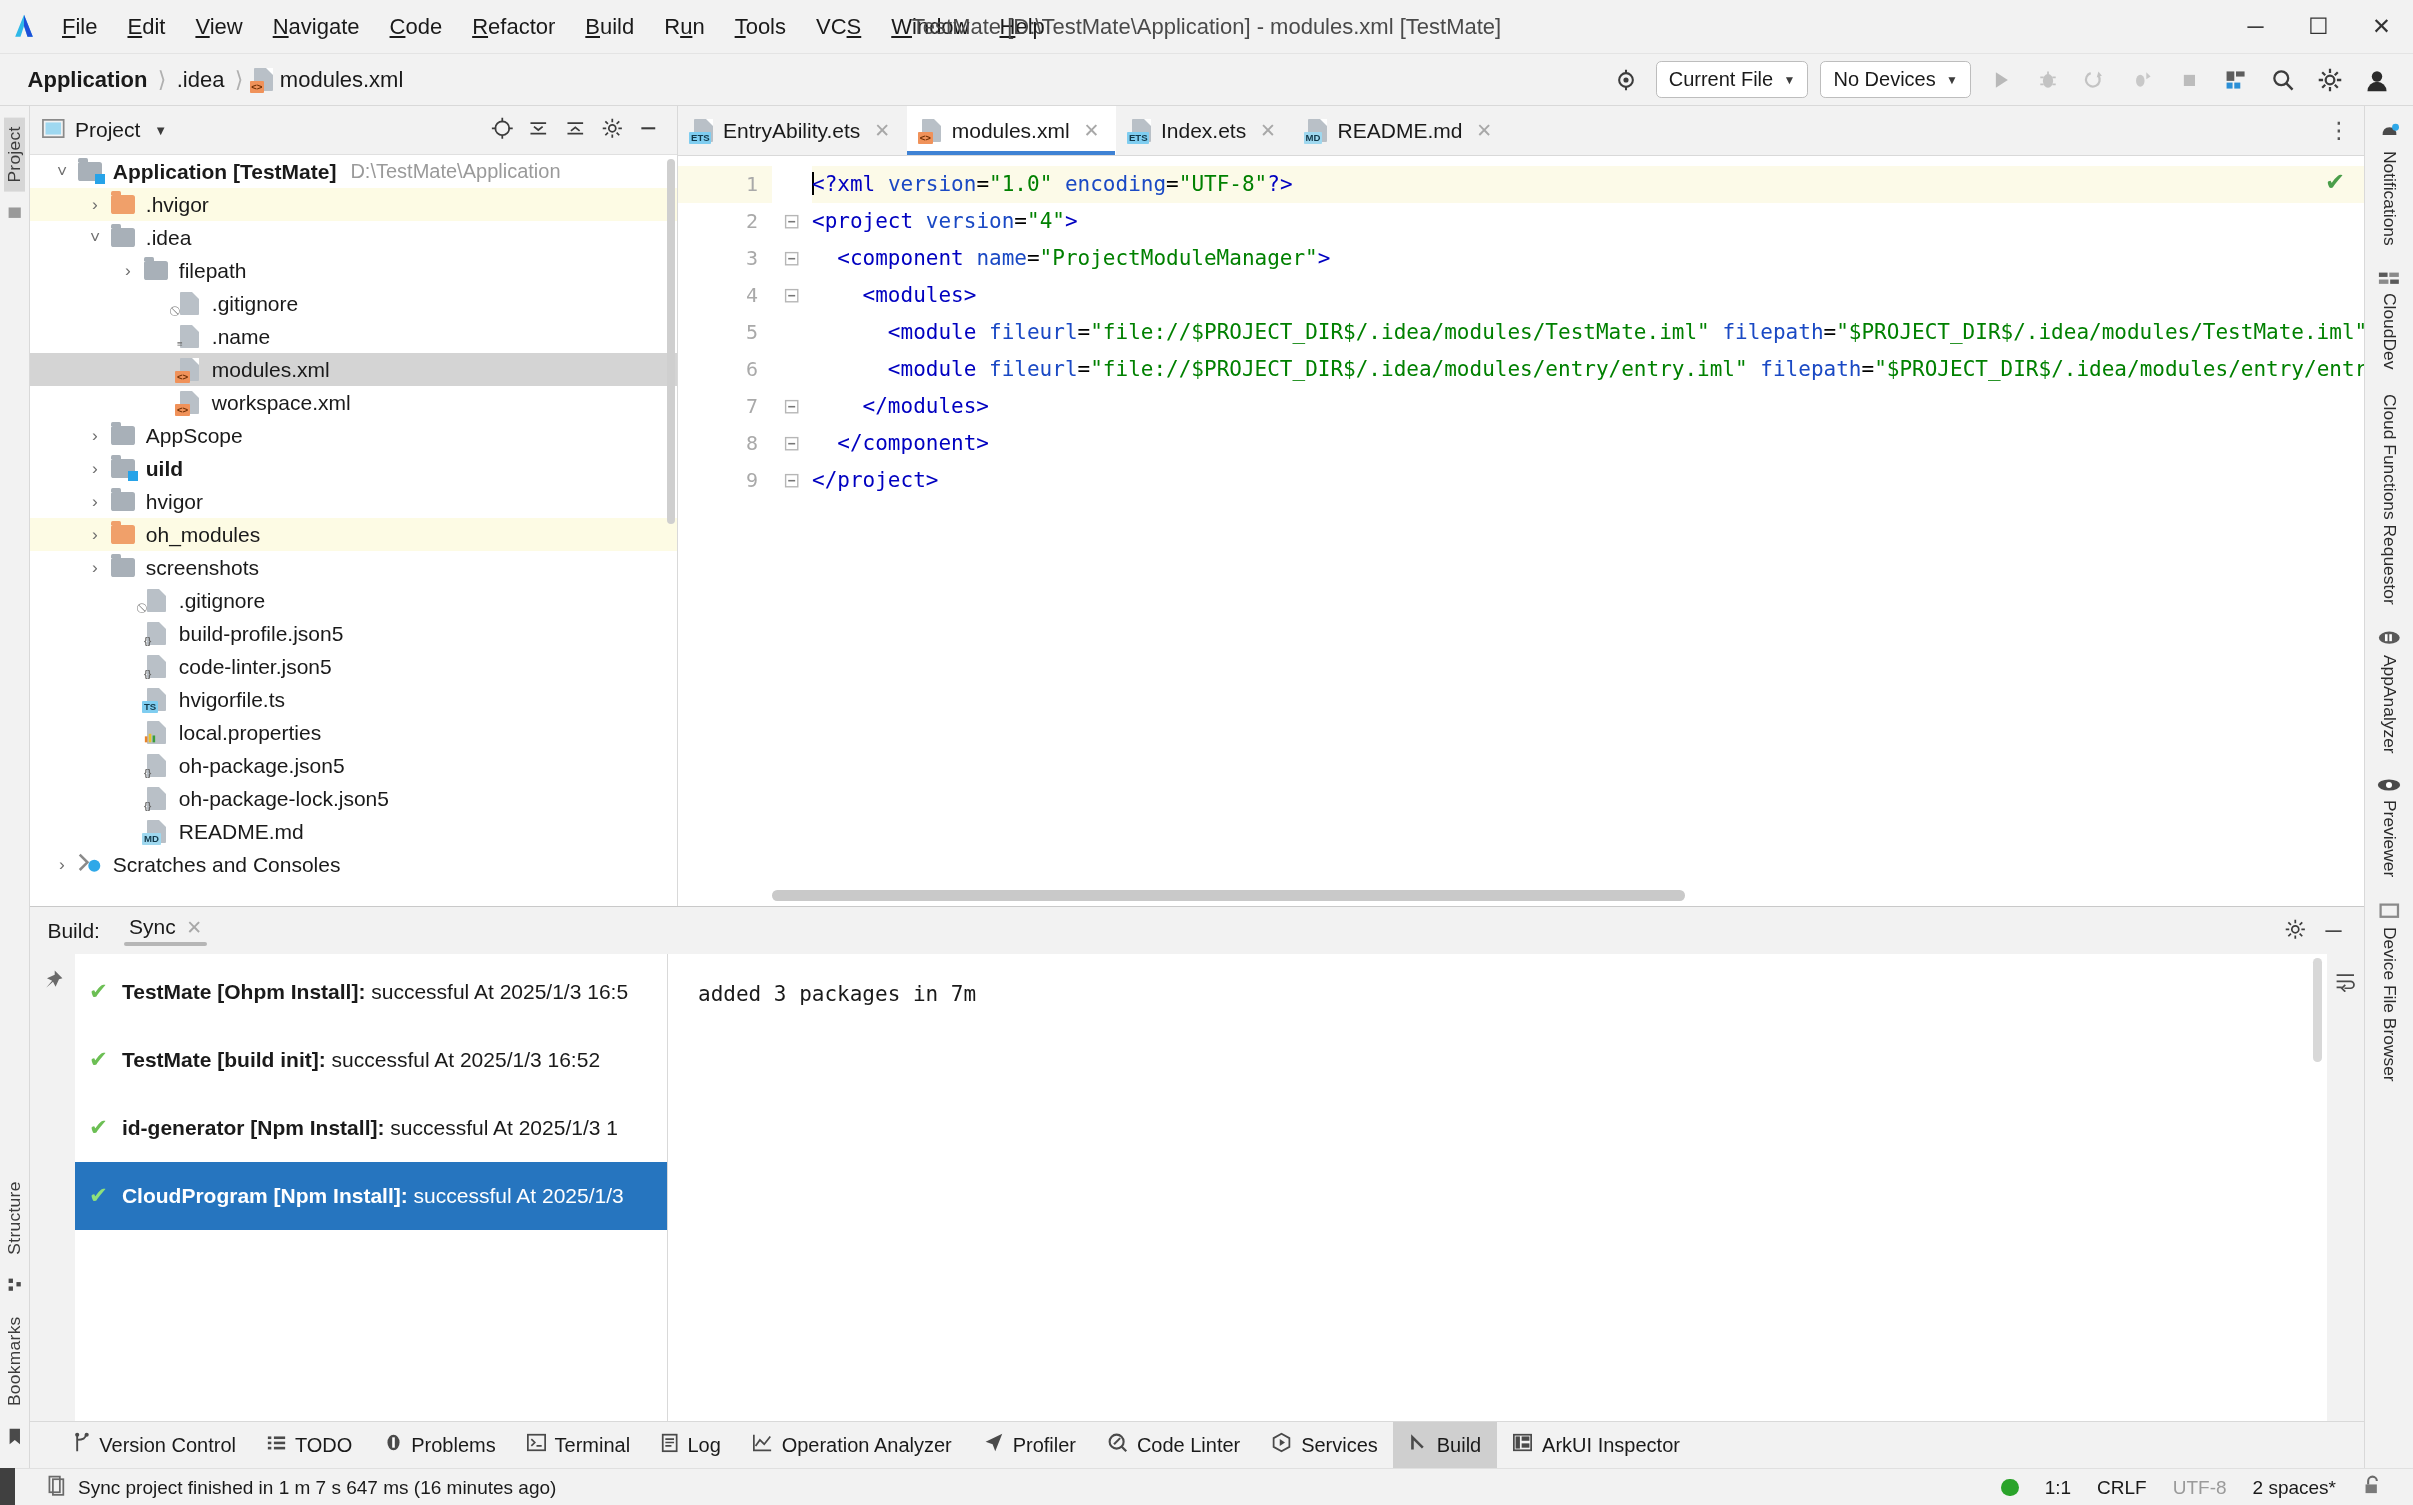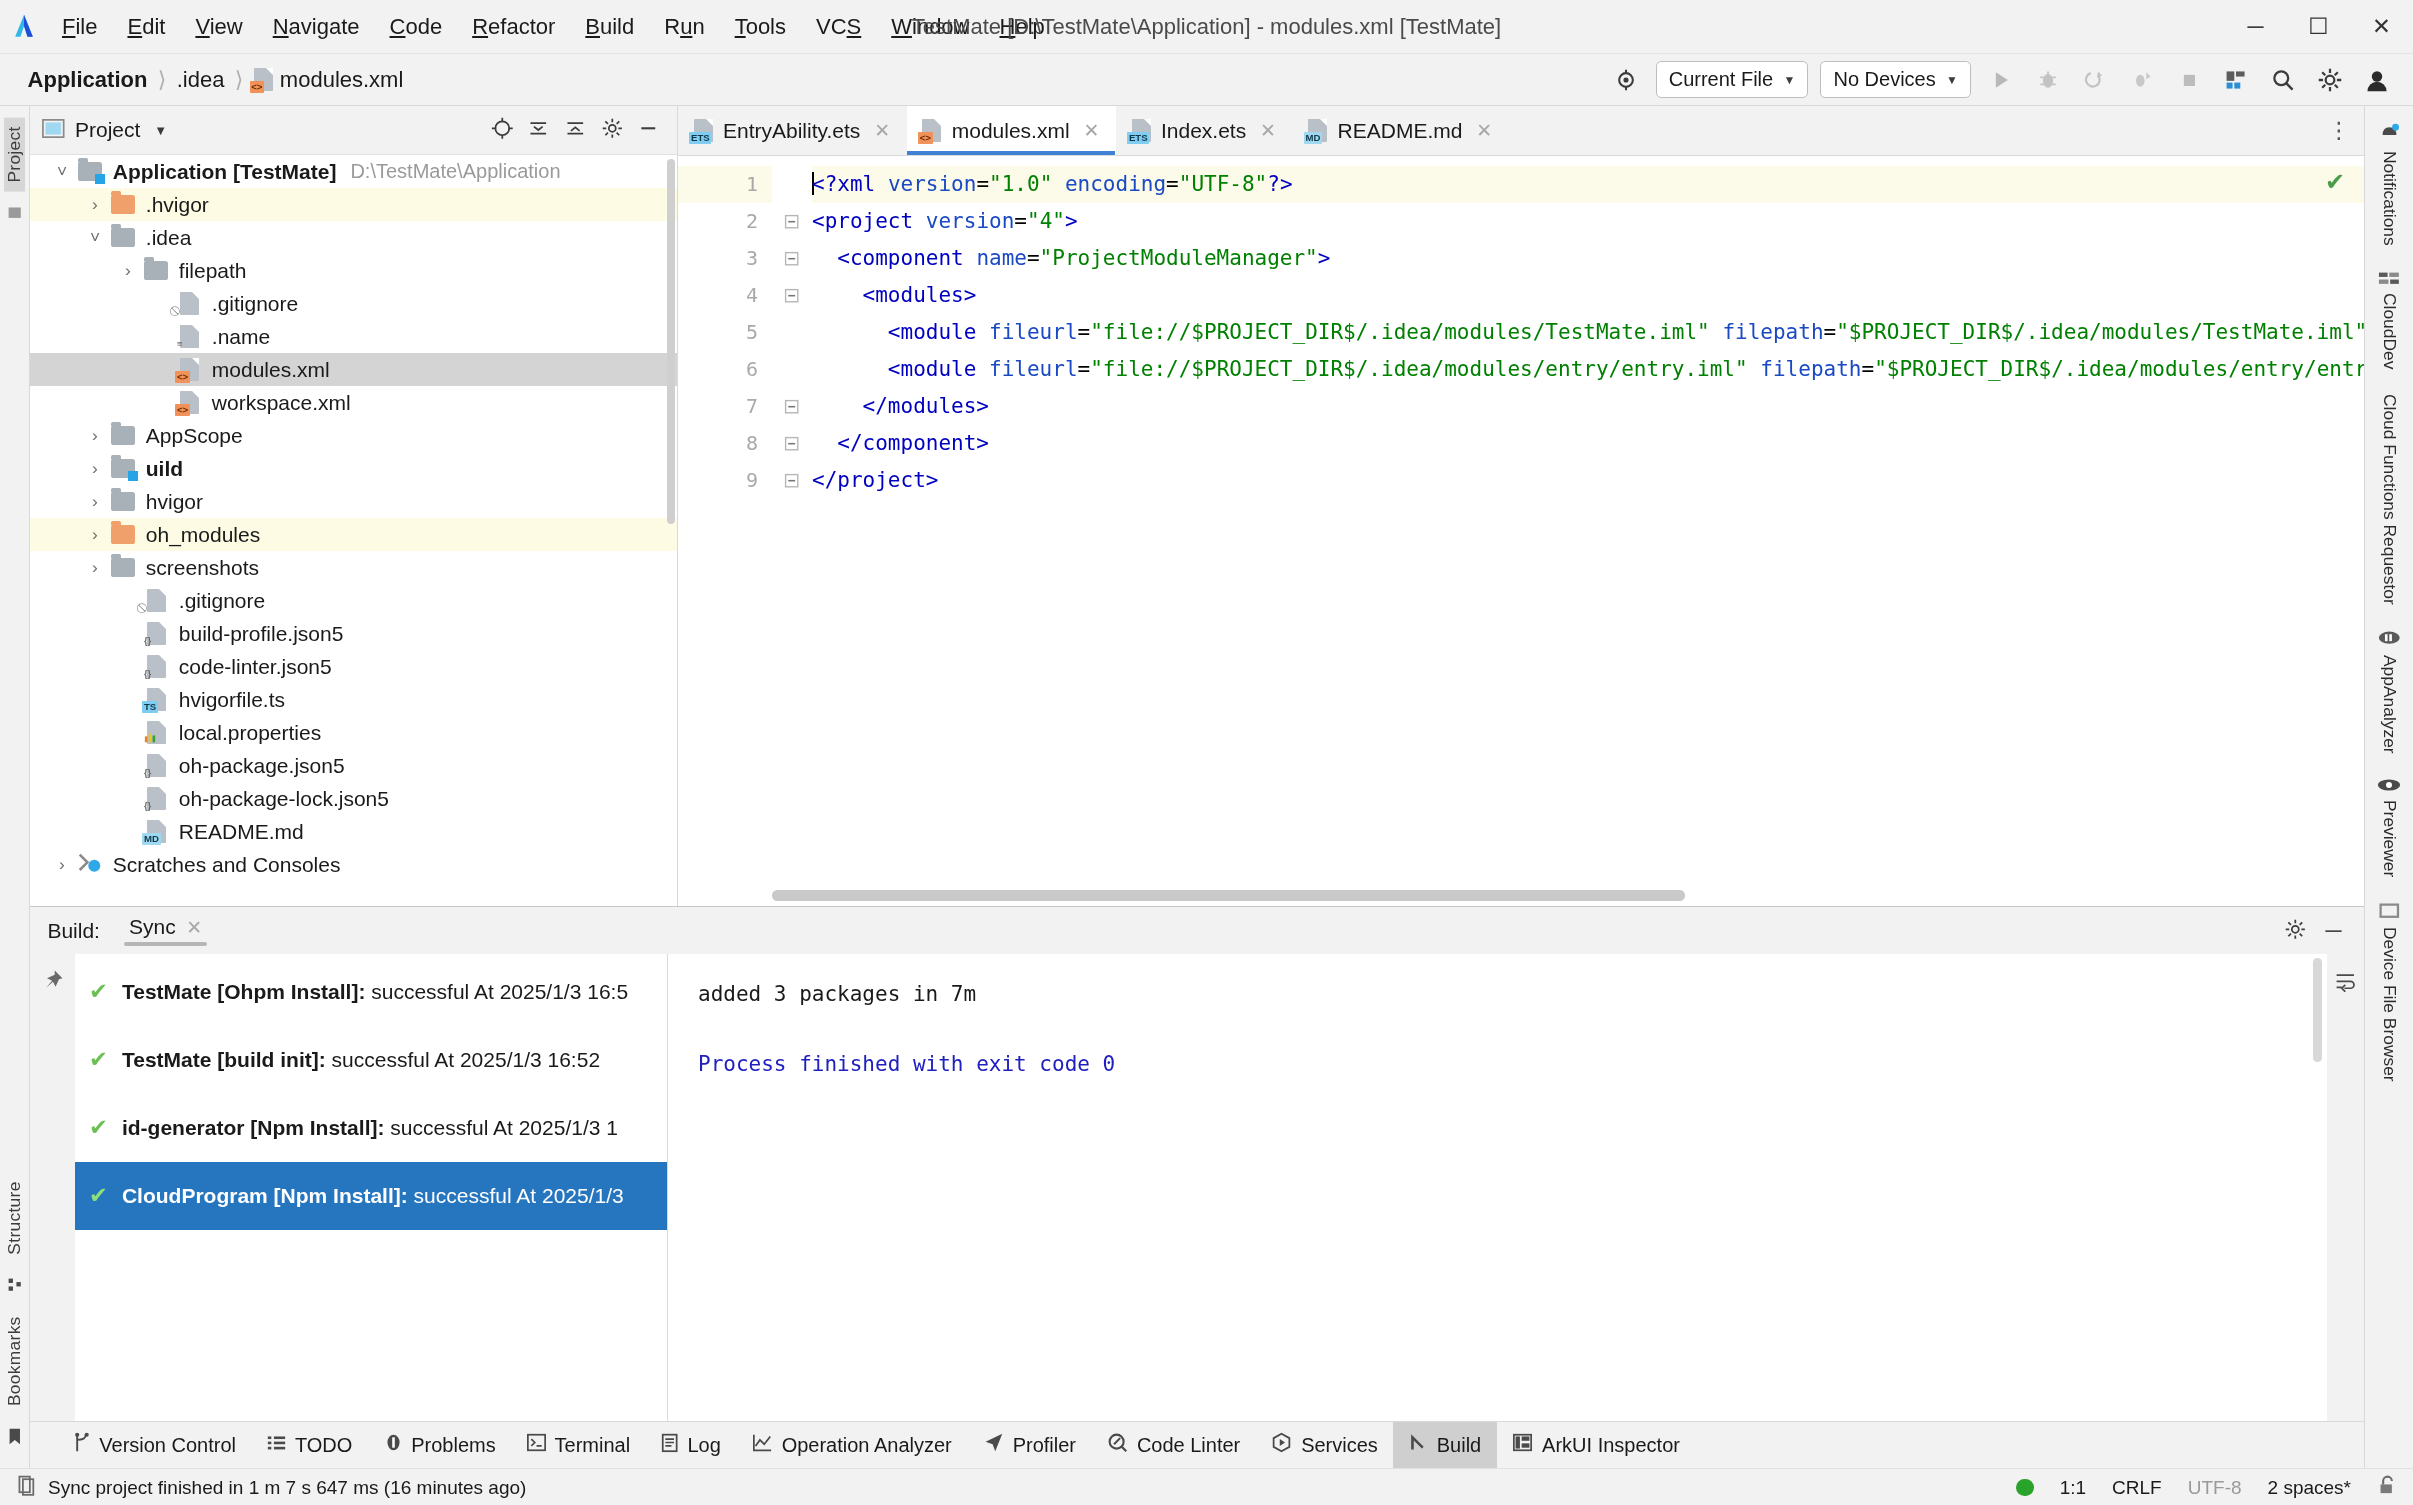--- a/index.html
+++ b/index.html
@@ -179,21 +179,21 @@
   }
   .tool {
     display: flex; align-items: center; gap: 8.7px; padding: 0 15.6px; font-size: 20px; color: #1a1a1a;
     cursor: default;
   }
   .tool.active { background: #cfcfcf; }
 
   
   .statusbar {
     height: 38px; min-height:38px; display: flex; align-items: center; background: #f2f2f2;
-    border-top: 0.9px solid #e0e0e0; padding: 0 15px; gap: 15.6px; font-size: 19px; color: #1a1a1a;
+    border-top: 0.9px solid #e0e0e0; padding: 0 30px; gap: 15.6px; font-size: 19px; color: #1a1a1a; margin-left: 15px;
   }
   .status-left { display: flex; align-items: center; gap: 12px; }
   .status-right { margin-left: auto; display: flex; align-items: center; gap: 26px; }
   .status-right .dim { color: #9a9a9a; }
   .dot-green { width: 17.4px; height: 17.4px; border-radius: 50%; background: #2aa32a; display:inline-block;}
 
   
   .folder { width: 24px; height: 19px; background: #a8b0b8; border-radius: 1.7px 2.6px 2.6px 2.6px; position: relative; }
   .folder.orange { background: #f0a06a; }
   .folder:before {
@@ -740,21 +740,20 @@
                 <div class="brow selected">
                   <span class="chk">✔</span>
                   <span><b>CloudProgram [Npm Install]:</b><span> successful At 2025/1/3</span></span>
                 </div>
               </div>
           </div>
           <div class="bp-console">
             <div id="console-lines">
                 <div class="line">added 3 packages in 7m</div>
                 <div class="line"></div>
-                <div class="line blue">Process finished with exit code 0</div>
               </div>
             <div class="console-scroll"></div>
           </div>
           <div class="bp-console-right">
             <span>
               <svg width="22.6" height="22.6" viewBox="0 0 26 26">
                   <path d="M3 6 h20 M3 13 h16 a4 4 0 0 1 0 8 h-7 M3 20 h6" stroke="#4a4a4a" stroke-width="2" fill="none"></path>
                   <path d="M13 17 l-4 4 l4 4" stroke="#4a4a4a" stroke-width="2" fill="none"></path>
                 </svg>
             </span>

